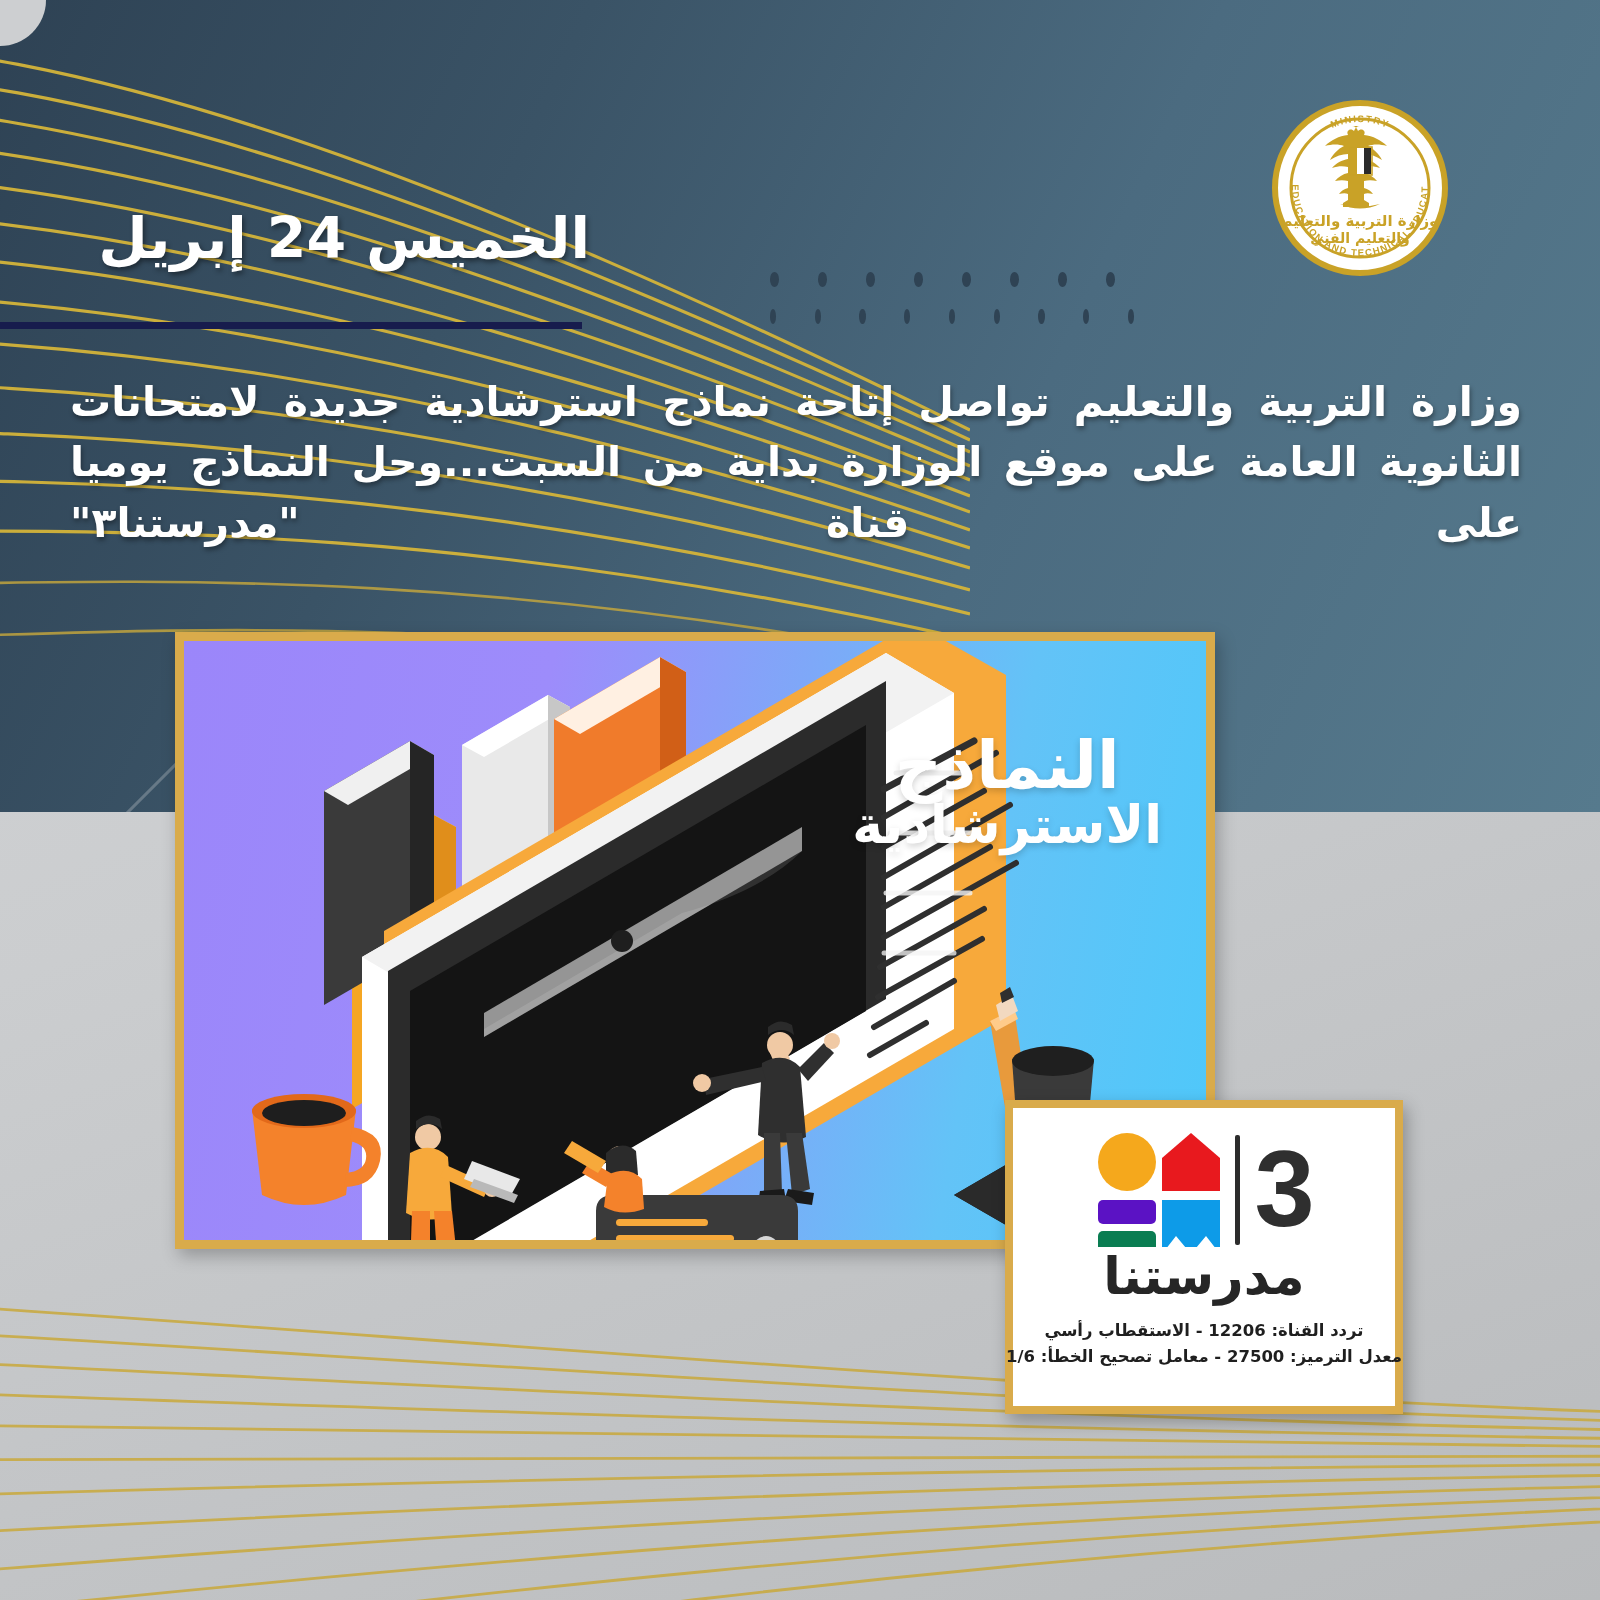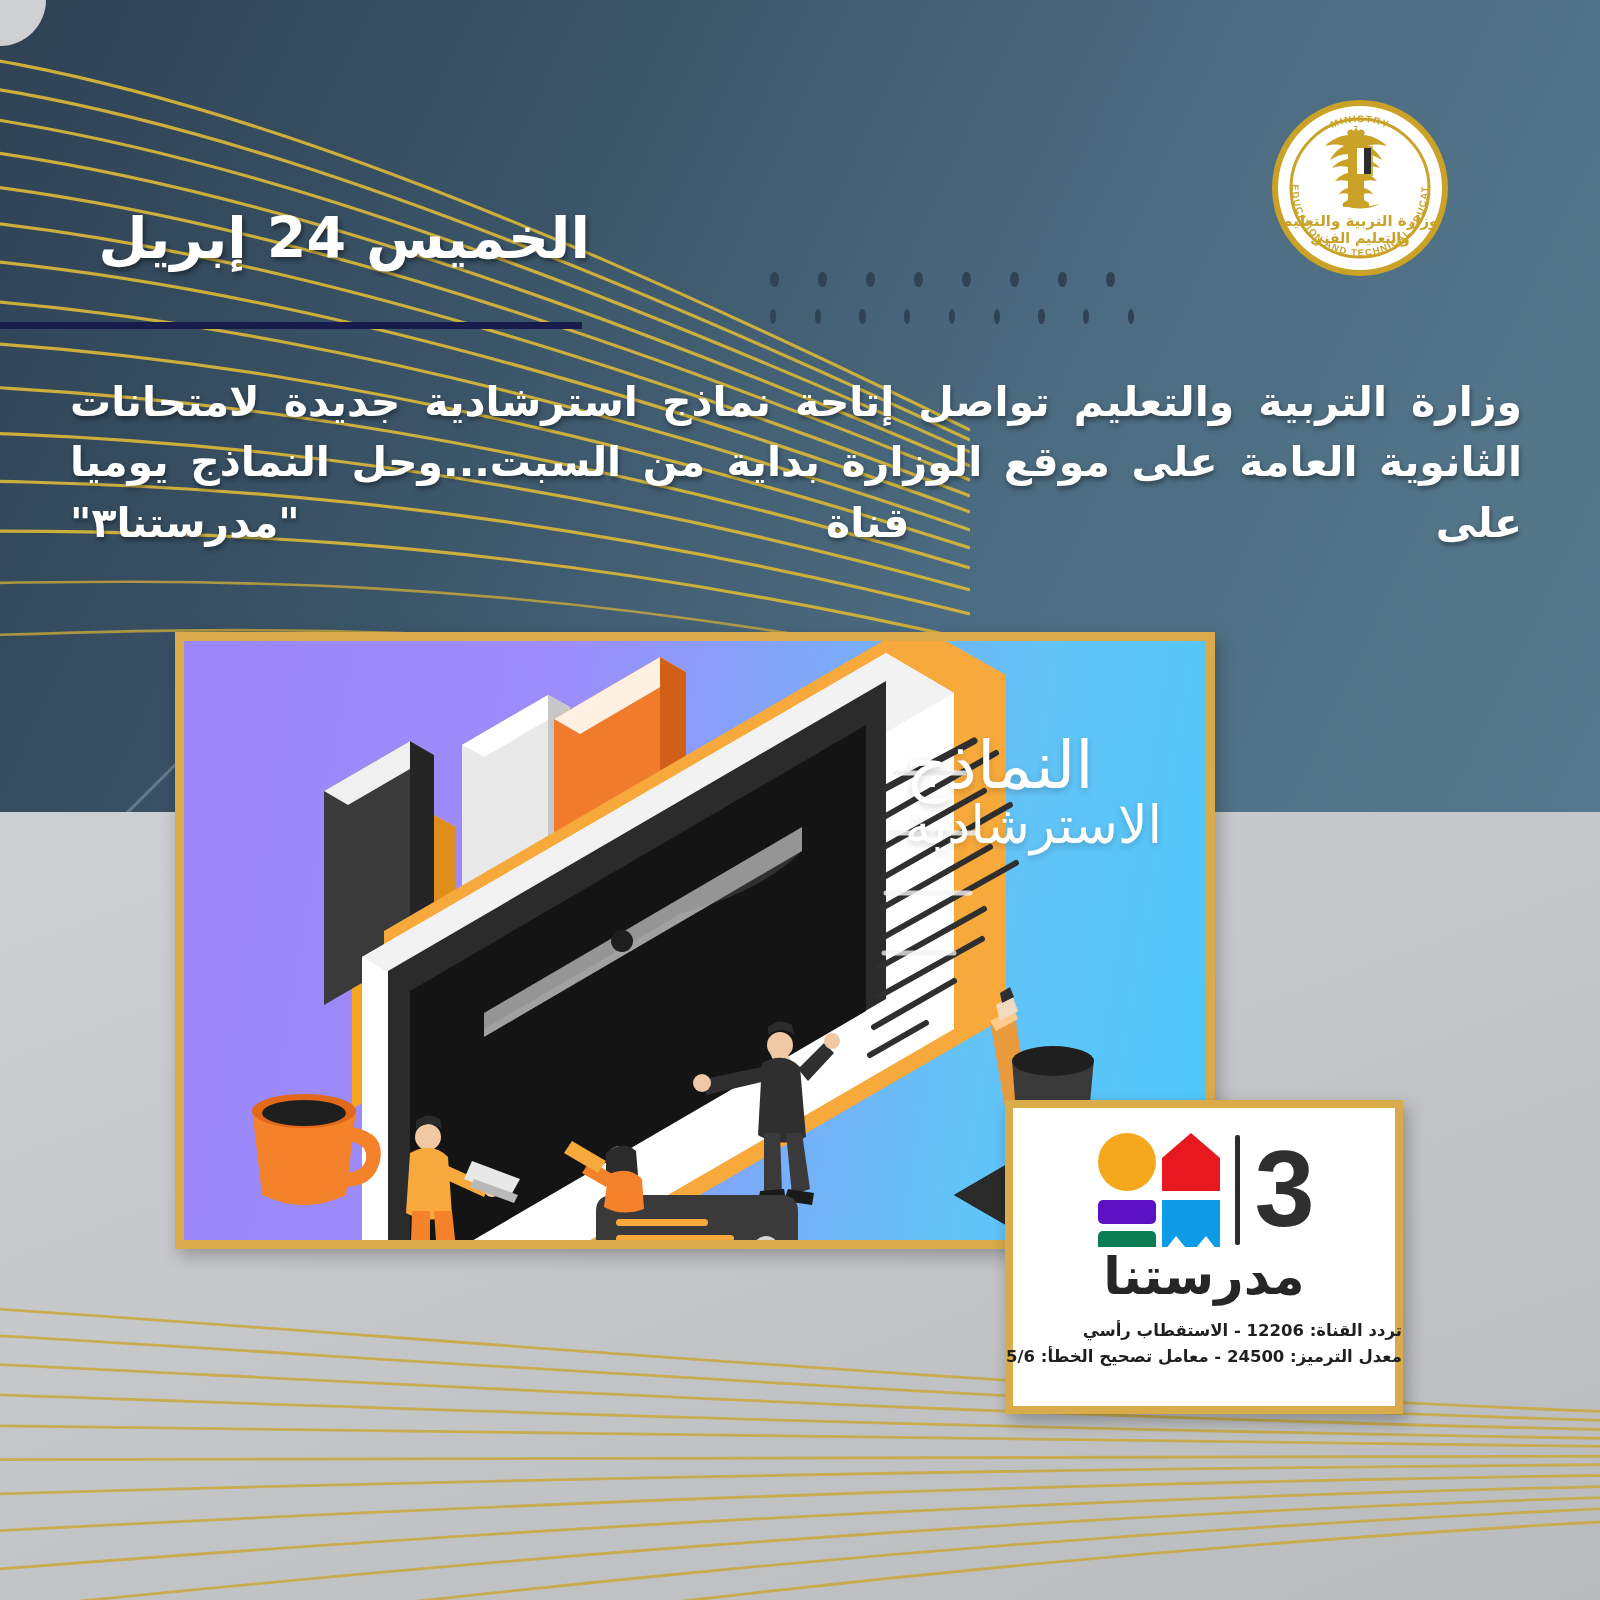--- a/index.html
+++ b/index.html
@@ -103,23 +103,23 @@
     position:relative;
     width:100%; height:100%;
     background:linear-gradient(100deg,#9b86fa 0%,#9d8cfb 33%,#7ea8f8 56%,#63c3f7 76%,#4ec8fa 100%);
     overflow:hidden;
   }
   .illus-svg { position:absolute; inset:0; width:100%; height:100%; }
   .illus-text {
     position:absolute; right:44px; top:92px;
     color:#ffffff;
     direction:rtl;
-    text-align:left;
+    text-align:center;
     font-size:66px;
-    font-weight:normal;
+    font-weight:bold;
     line-height:1.0;
     text-shadow:0 3px 7px rgba(0,0,0,0.18);
   }
   .illus-text .l2 { display:block; font-size:52px; }
 
   
   .chan-card {
     position:absolute; left:1005px; top:1100px;
     width:398px; height:314px;
     background:#d9ab4b;
@@ -141,20 +141,21 @@
   }
   .chan-bar { width:5px; height:110px; background:#2c2c2c; border-radius:2px; }
   .chan-marks { width:126px; height:115px; }
   .chan-word {
     margin-top:4px;
     font-size:51px; font-weight:bold; color:#262626;
     direction:rtl; line-height:1;
   }
   .chan-freq {
     margin-top:16px;
+    text-align:center;
     direction:rtl;
     color:#1f1f1f;
     font-size:16.5px;
     line-height:1.55;
     font-weight:bold;
   }
   .chan-freq div { white-space:nowrap; }
 </style>
 </head>
 <body>
@@ -439,18 +440,18 @@
           <circle cx="32" cy="30" r="29" fill="#F5A81C"></circle>
           <path d="M96 1 l29 25 l0 33 l-58 0 l0 -33 z" fill="#E8191E"></path>
           <rect x="3" y="68" width="58" height="24" rx="5" fill="#5B12C4"></rect>
           <rect x="3" y="99" width="58" height="23" rx="5" fill="#0A7D52"></rect>
           <path d="M67 68 l58 0 l0 54 l-14 -18 l-15 18 l-15 -18 l-14 18 z" fill="#0D9BE8"></path>
         </svg>
       </div>
       <div class="chan-word">مدرستنا</div>
       <div class="chan-freq">
         <div>تردد القناة: 12206 - الاستقطاب رأسي</div>
-        <div>معدل الترميز: 24500 - معامل تصحيح الخطأ: 5/6</div>
+        <div>معدل الترميز: 27500 - معامل تصحيح الخطأ: 1/6</div>
       </div>
     </div>
   </div>
 
 </div>
 
 </body></html>

